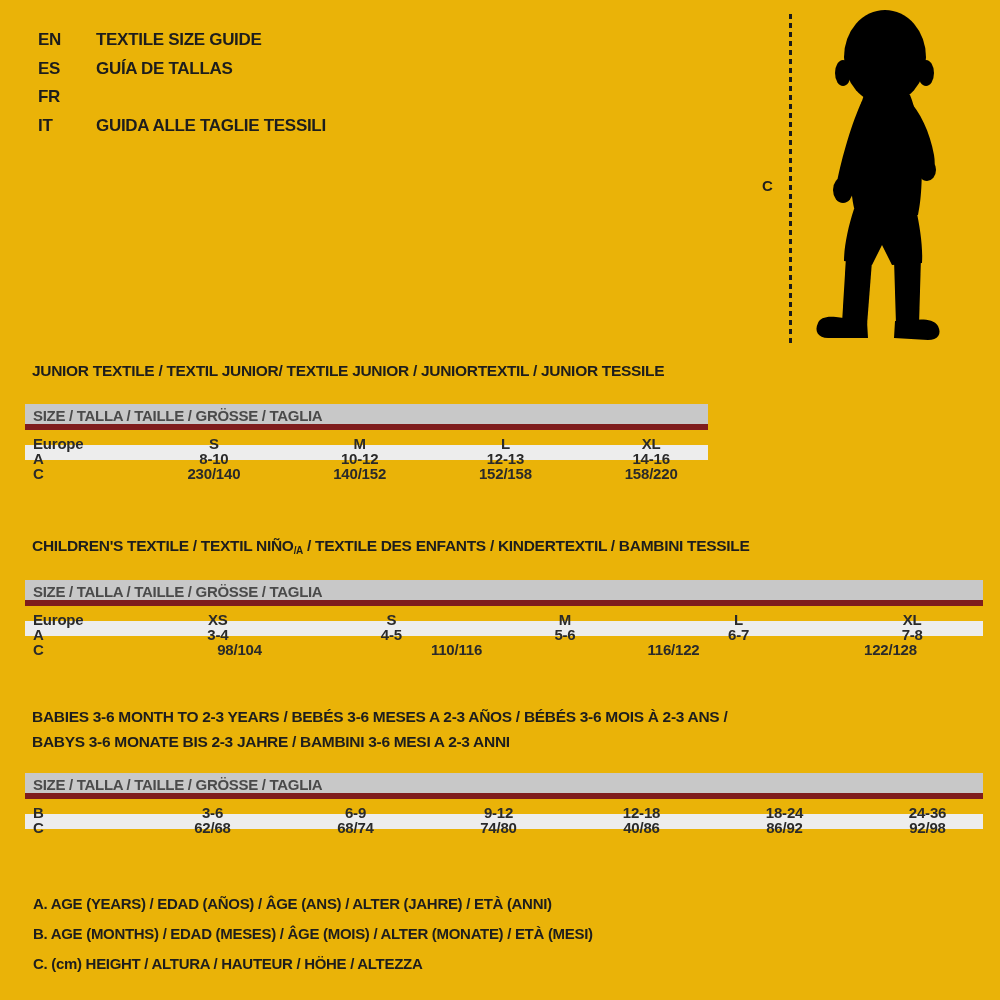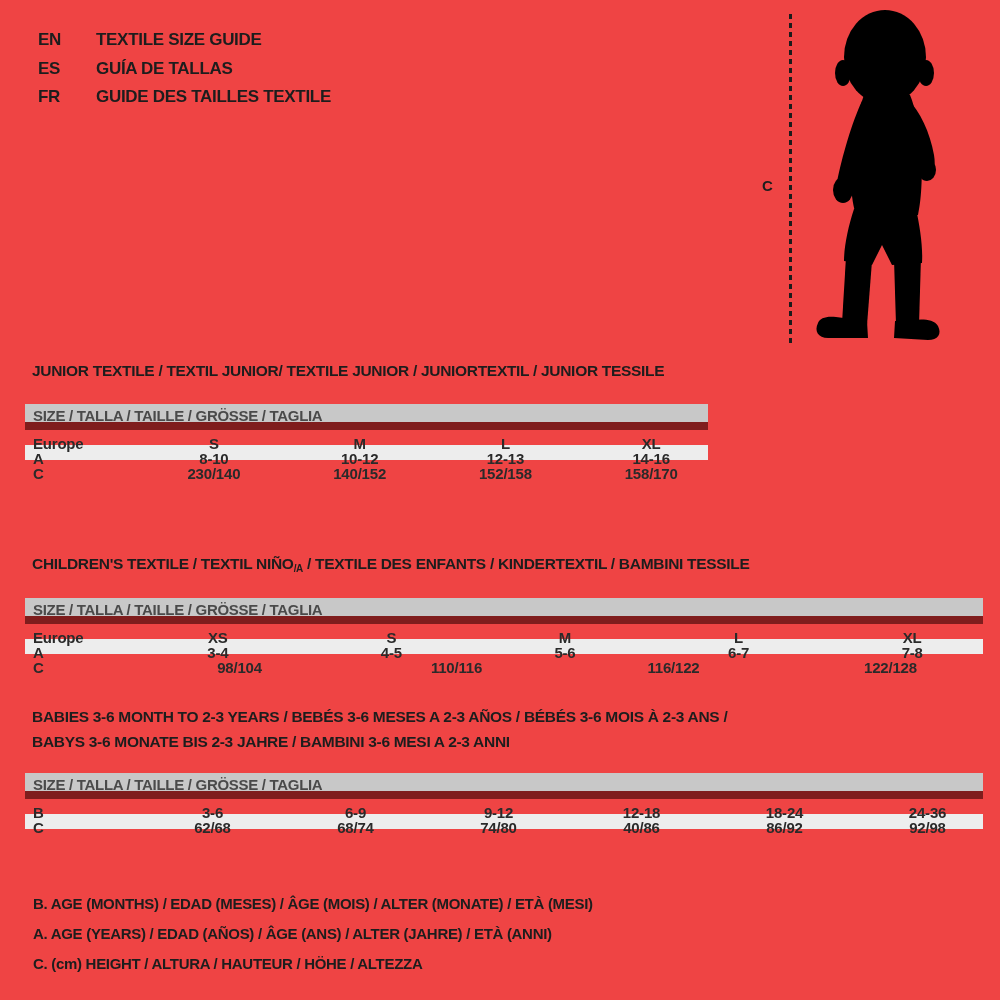--- a/index.html
+++ b/index.html
@@ -2,47 +2,47 @@
 <html><head>
 <meta charset="utf-8">
 <style>
   * { margin:0; padding:0; box-sizing:border-box; }
   html,body { background:#ffffff; }
   body {
     font-family:"Liberation Sans", sans-serif;
     color:#1d1d1d;
     width:1000px; height:1000px;
   }
-  .page { position:relative; width:1000px; height:1000px; background:#ef4444; overflow:hidden; }
+  .page { position:relative; width:1000px; height:1000px; background:#eab308; overflow:hidden; }
 
   
   .langs { position:absolute; top:26px; left:38px; }
   .lang-row { display:flex; height:28.5px; align-items:center;
               font-weight:bold; font-size:17px; letter-spacing:-0.3px; }
   .lang-code { width:58px; }
 
   
   .figure { position:absolute; top:5px; left:752px; width:220px; height:348px; }
   .c-label { position:absolute; left:10px; top:172px; font-weight:bold; font-size:15px; }
   .dotline { position:absolute; left:37px; top:9px; width:3px; height:330px;
              background:repeating-linear-gradient(to bottom,#1b1b1b 0 5px,transparent 5px 9px); }
   .baby-svg { position:absolute; left:53px; top:2px; }
 
   
   .section { position:absolute; left:25px; }
   .sec-junior   { top:361px; width:683px; }
-  .sec-children { top:536px; width:958px;margin-top:18px; }
+  .sec-children { top:536px; width:958px; }
   .sec-babies   { top:704px; width:958px; }
 
   .sec-title { font-weight:bold; font-size:15.5px; letter-spacing:-0.3px;
                padding-left:7px; line-height:20px; white-space:nowrap; }
   .sec-title .subscript { font-size:10px; vertical-align:-3px; }
   .sec-title.two-line { line-height:25px; }
 
-  .size-bar { background:#c8c8c8; border-bottom:8px solid #7f1d1d;
+  .size-bar { background:#c8c8c8; border-bottom:6px solid #7f1d1d;
               height:26px; line-height:23px; font-weight:bold; font-size:15px;
               color:#4a4a4a; padding-left:8px; letter-spacing:-0.3px; }
   .gap-junior   { margin-top:23px; }
   .gap-children { margin-top:19px; }
   .gap-babies   { margin-top:19px; }
 
   .trow { display:flex; height:15px; line-height:27.5px; font-size:15px;
           font-weight:bold; letter-spacing:-0.2px; color:#2a2a2a;gap:32px; }
   .trow.shaded { background:#ededed; }
   .tlabel { padding-left:8px; text-align:left; }
@@ -65,21 +65,24 @@
       <div class="lang-row">
         <span class="lang-code">EN</span>
         <span>TEXTILE SIZE GUIDE</span>
       </div>
       <div class="lang-row">
         <span class="lang-code">ES</span>
         <span>GUÍA DE TALLAS</span>
       </div>
       <div class="lang-row">
         <span class="lang-code">FR</span>
-        <span>GUIDE DES TAILLES TEXTILE</span>
+      </div>
+      <div class="lang-row">
+        <span class="lang-code">IT</span>
+        <span>GUIDA ALLE TAGLIE TESSILI</span>
       </div>
     </div>
 
   <div class="figure">
     <span class="c-label">C</span>
     <div class="dotline"></div>
     <svg class="baby-svg" width="152" height="345" viewBox="0 0 150 345" fill="#000000" xmlns="http://www.w3.org/2000/svg">
       <ellipse cx="79" cy="50" rx="41" ry="47"></ellipse>
       <ellipse cx="37" cy="66" rx="8" ry="13"></ellipse>
       <ellipse cx="120" cy="66" rx="8" ry="13"></ellipse>
@@ -112,21 +115,21 @@
           <div class="tcell">8-10</div>
           <div class="tcell">10-12</div>
           <div class="tcell">12-13</div>
           <div class="tcell">14-16</div>
         </div>
         <div class="trow">
           <div class="tlabel">C</div>
           <div class="tcell">230/140</div>
           <div class="tcell">140/152</div>
           <div class="tcell">152/158</div>
-          <div class="tcell">158/170</div>
+          <div class="tcell">158/220</div>
         </div>
       </div>
   </div>
 
   <div class="section sec-children cols5">
     <div class="sec-title"><span>CHILDREN'S TEXTILE / TEXTIL NIÑO</span><span class="subscript">/A</span><span> / TEXTILE DES ENFANTS / KINDERTEXTIL / BAMBINI TESSILE</span></div>
     <div class="size-bar gap-children">SIZE / TALLA / TAILLE / GRÖSSE / TAGLIA</div>
     <div>
         <div class="trow">
           <div class="tlabel">Europe</div>
@@ -176,18 +179,18 @@
           <div class="tcell">68/74</div>
           <div class="tcell">74/80</div>
           <div class="tcell">40/86</div>
           <div class="tcell">86/92</div>
           <div class="tcell">92/98</div>
         </div>
       </div>
   </div>
 
   <div class="notes">
+      <div class="note-line">A. AGE (YEARS) / EDAD (AÑOS) / ÂGE (ANS) / ALTER (JAHRE) / ETÀ (ANNI)</div>
       <div class="note-line">B. AGE (MONTHS) / EDAD (MESES) / ÂGE (MOIS) / ALTER (MONATE) / ETÀ (MESI)</div>
-      <div class="note-line">A. AGE (YEARS) / EDAD (AÑOS) / ÂGE (ANS) / ALTER (JAHRE) / ETÀ (ANNI)</div>
       <div class="note-line">C. (cm) HEIGHT / ALTURA / HAUTEUR / HÖHE / ALTEZZA</div>
     </div>
 
 </div>
 
 </body></html>

